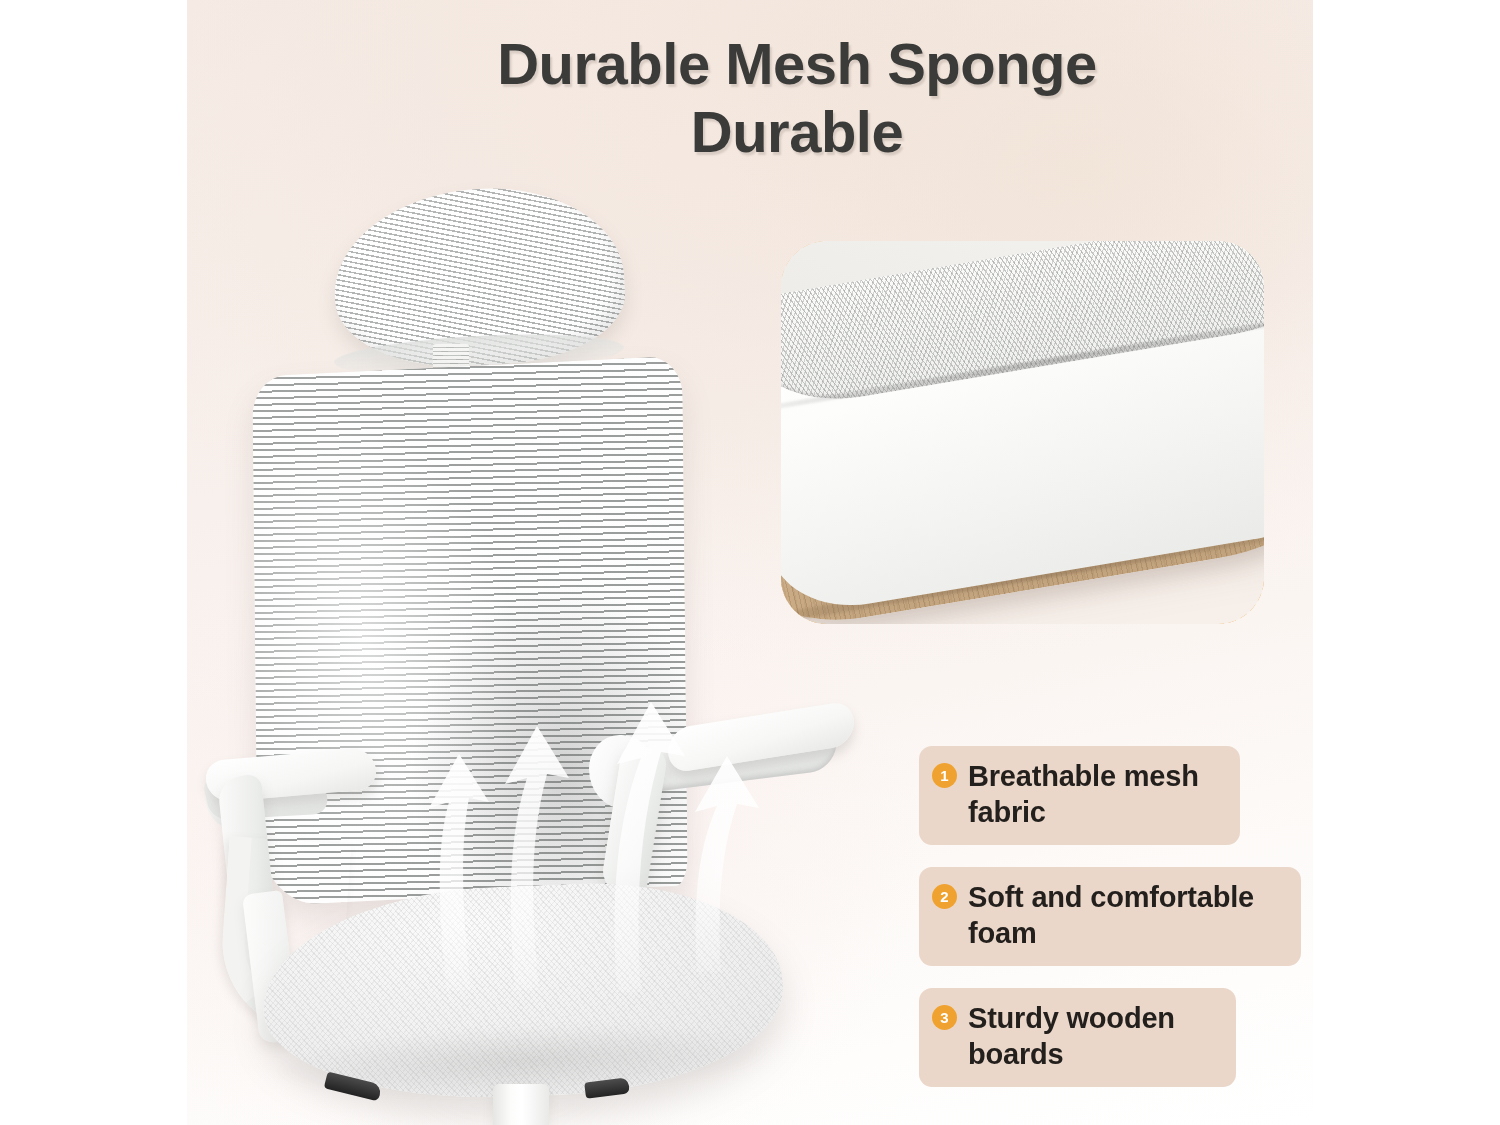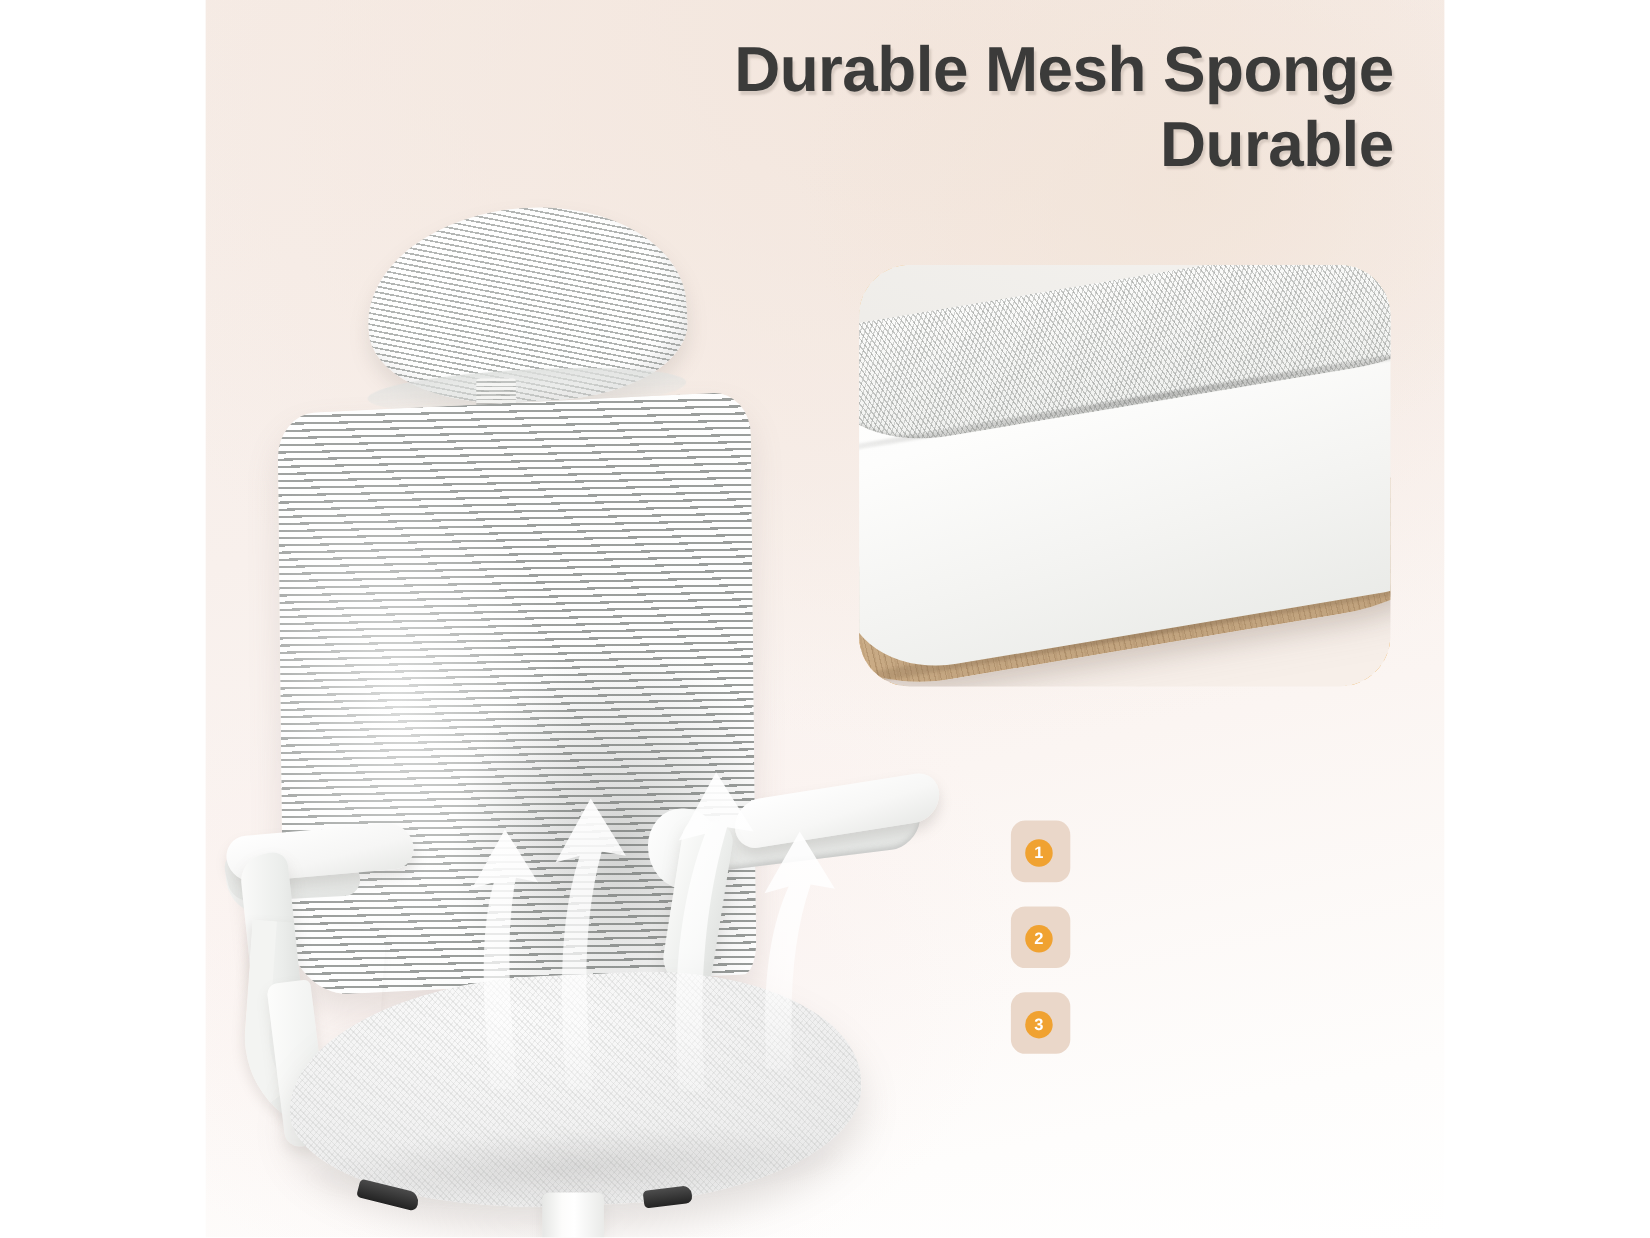--- a/index.html
+++ b/index.html
@@ -50,21 +50,21 @@
     background: radial-gradient(closest-side, rgba(241,227,215,.75), rgba(255,255,255,0));
     pointer-events: none;
   }
 
   
   #heading {
     position: absolute;
     left: 140px;
     top: 30px;
     width: 940px;
-    text-align: right;
+    text-align: center;
     z-index: 40;
   }
   #heading .line {
     display: block;
     font-size: 58px;
     font-weight: bold;
     line-height: 1.18;
     letter-spacing: -0.5px;
     color: #3b3b3a;
     text-shadow: 2px 3px 2px rgba(120,105,95,.22);
@@ -528,26 +528,29 @@
       <div class="seat-front-shadow"></div>
       <div class="lever-left"></div>
       <div class="lever-right"></div>
       <div class="cylinder"></div>
     </div>
 
     <div id="features">
 
       <div class="feature" id="feature-1">
         <div class="feature-badge">1</div>
+        <div class="feature-text">Breathable mesh fabric</div>
       </div>
 
       <div class="feature" id="feature-2">
         <div class="feature-badge">2</div>
+        <div class="feature-text">Soft and comfortable foam</div>
       </div>
 
       <div class="feature" id="feature-3">
         <div class="feature-badge">3</div>
+        <div class="feature-text">Sturdy wooden boards</div>
       </div>
 
     </div>
 
   </div>
 </div>
 
 </body></html>

